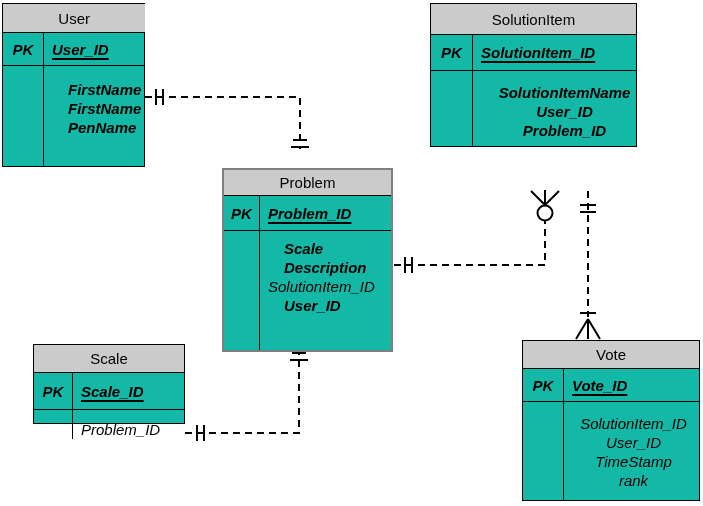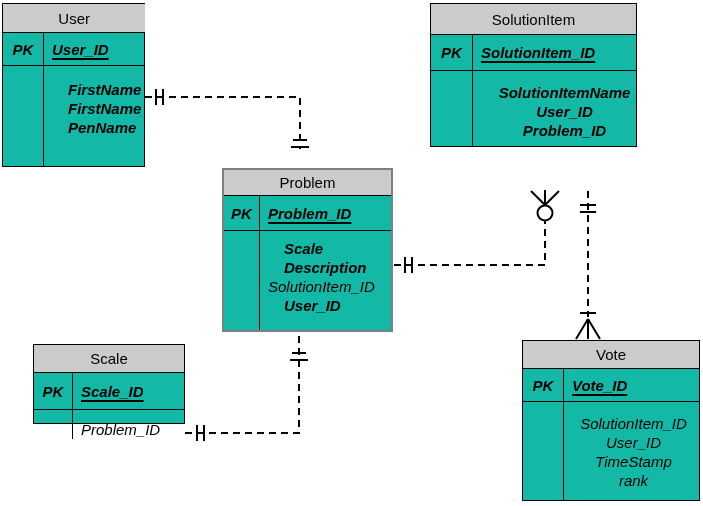--- a/index.html
+++ b/index.html
@@ -164,21 +164,21 @@
     <div class="trow">
       <div class="pkcell"></div>
       <div class="fields">
         <div class="f bold">SolutionItemName</div>
         <div class="f bold">User_ID</div>
         <div class="f bold">Problem_ID</div>
       </div>
     </div>
   </div>
 
-  <div class="entity gray-border" style="left:222px; top:168px; width:171px; height:164px; --h1:26px; --h2:35px; --pkw:36px; --pt:8px;">
+  <div class="entity gray-border" style="left:222px; top:168px; width:171px; height:184px; --h1:26px; --h2:35px; --pkw:36px; --pt:8px;">
     <div class="thead">Problem</div>
     <div class="trow pkrow">
       <div class="pkcell">PK</div>
       <div class="pkname">Problem_ID</div>
     </div>
     <div class="trow">
       <div class="pkcell"></div>
       <div class="fields">
         <div class="f bold">Scale</div>
         <div class="f bold">Description</div>

